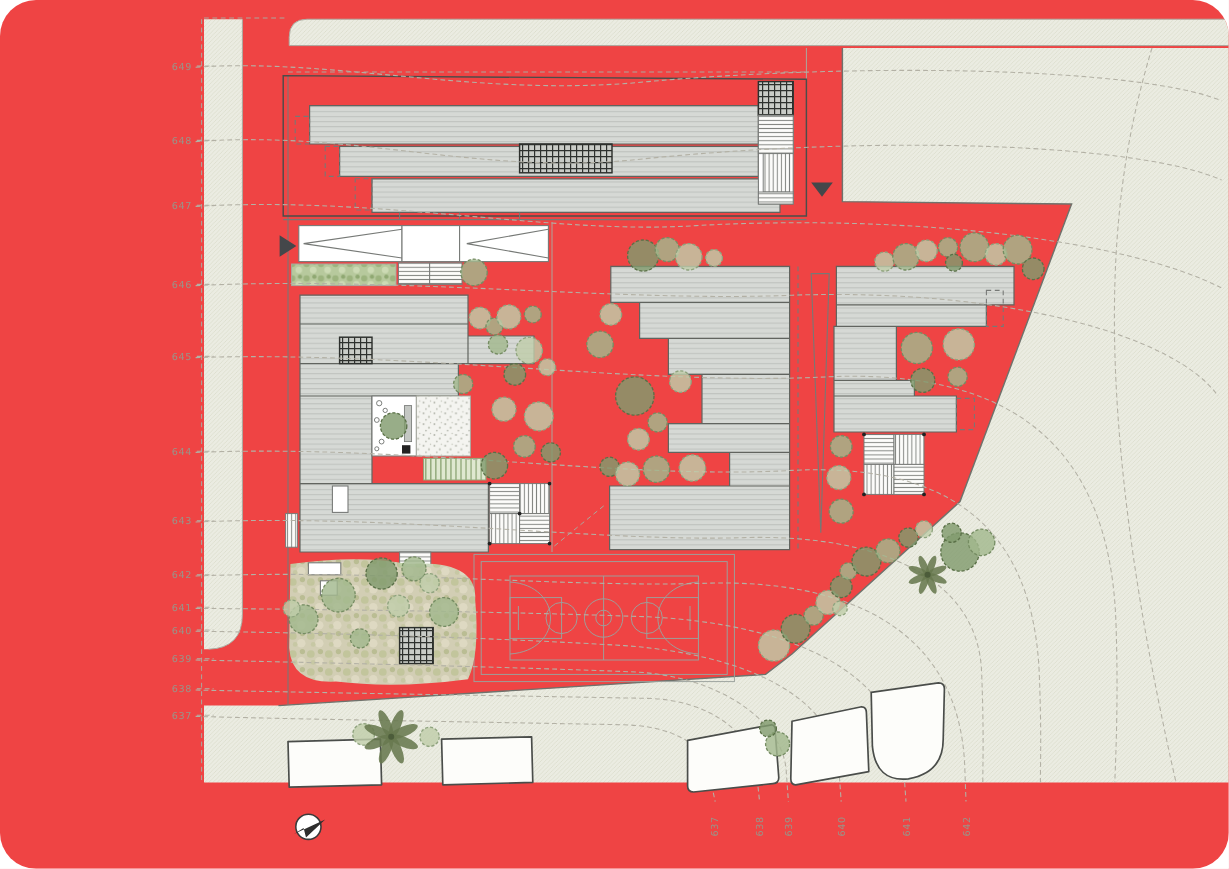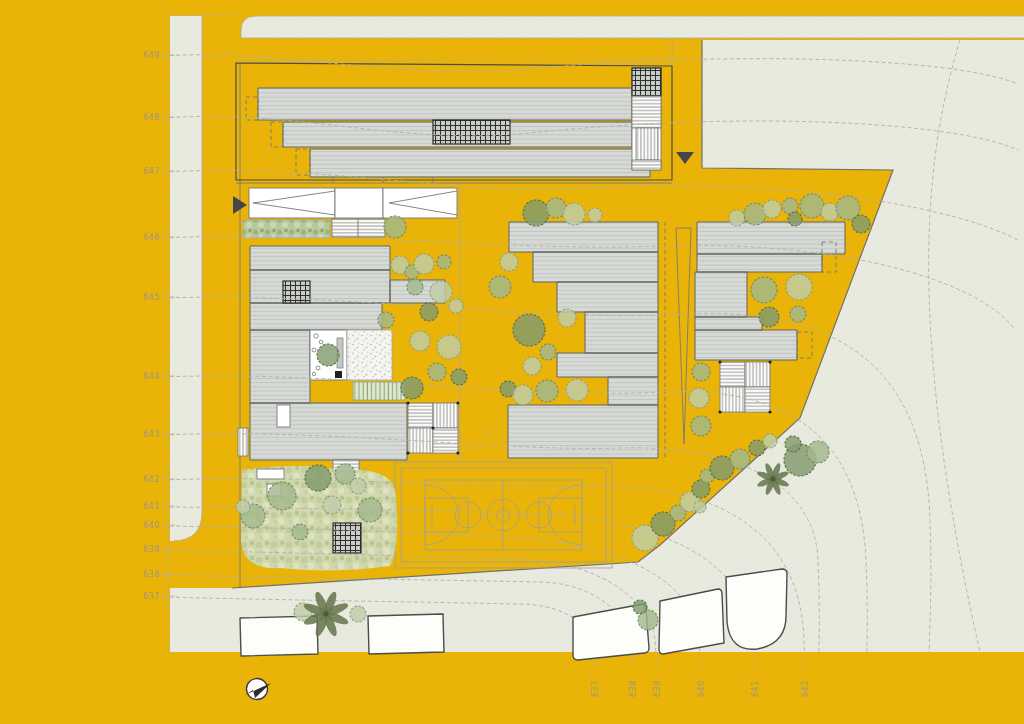--- a/index.html
+++ b/index.html
@@ -1,16 +1,16 @@
 <!DOCTYPE html>
 <html><head>
 <meta charset="utf-8">
 <style>
   html,body{margin:0;padding:0;background:#fff;}
-  .canvas{position:relative;width:1024px;height:724px;background:#eab308;overflow:hidden;}
+  .canvas{position:relative;width:1024px;height:724px;background:#ef4444;overflow:hidden;border-radius:30px;}
   svg{position:absolute;left:0;top:0;}
   .lbl{font:8px "DejaVu Sans","Liberation Sans",sans-serif;fill:#98958a;letter-spacing:.5px;}
   .s-dark{stroke:#4a4d4a;stroke-width:1.2;fill:none;}
   .s-mid{stroke:#767976;stroke-width:.9;fill:none;}
   .s-light{stroke:#a8aba1;stroke-width:.8;fill:none;}
   .dashed{stroke-dasharray:4 3;}
   .roof{fill:url(#p-roof);stroke:#61645f;stroke-width:1;}
   .whitebox{fill:#ffffff;stroke:#767976;stroke-width:.9;}
   .grid{fill:url(#p-darkgrid);stroke:#2d302d;stroke-width:1.2;}
   .hl{fill:url(#p-hlines);stroke:#767976;stroke-width:.8;}

